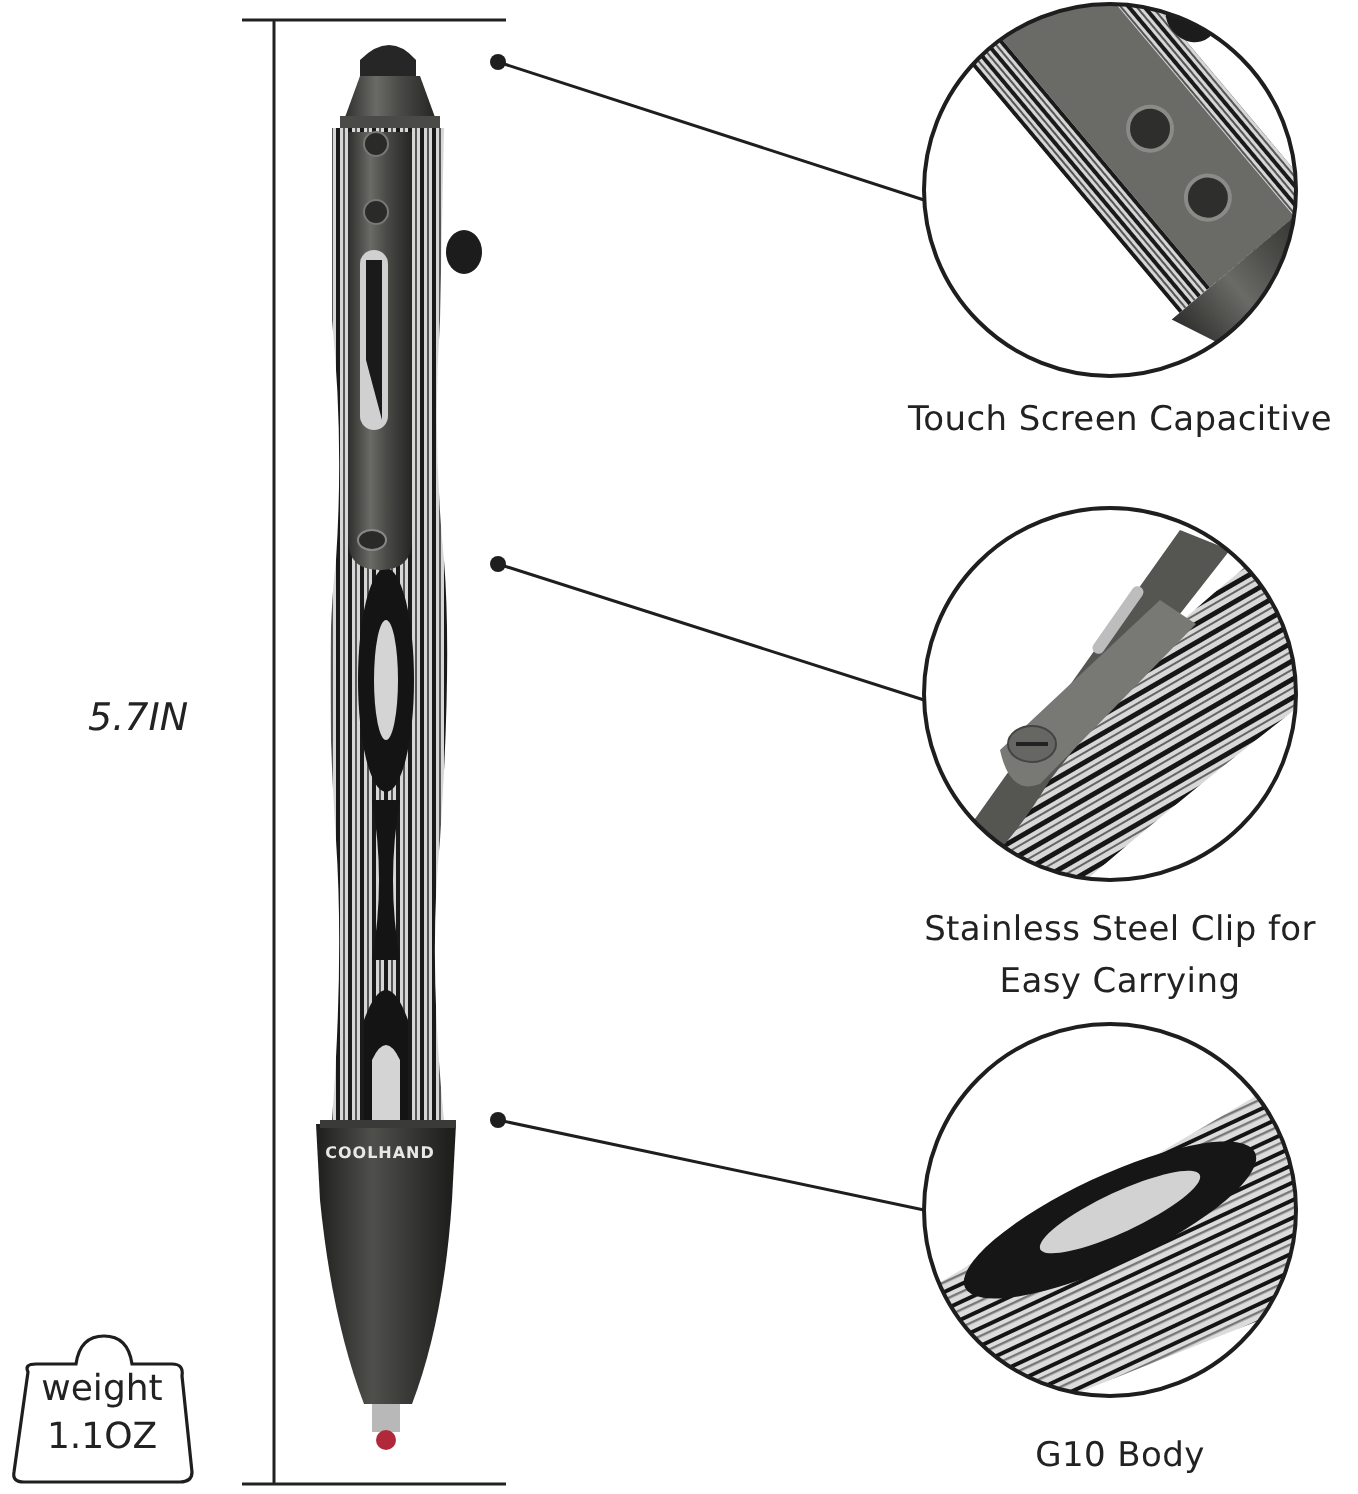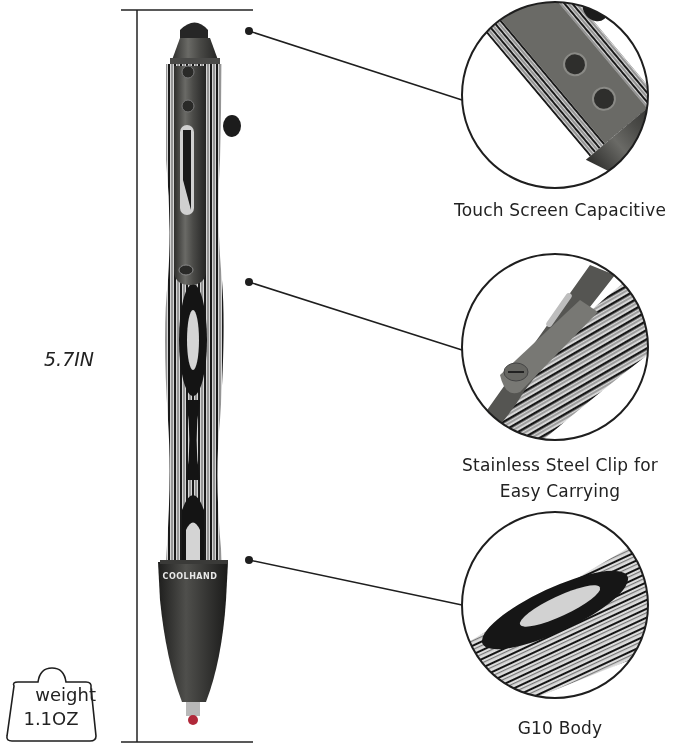--- a/index.html
+++ b/index.html
@@ -6,21 +6,21 @@
   body { width:679px; height:747px; position:relative; overflow:hidden;
          font-family:"DejaVu Sans", "Liberation Sans", sans-serif; color:#1e1e1e; }
   .stage { position:absolute; left:0; top:0; width:679px; height:747px; }
   .label { position:absolute; text-align:center; color:#222; font-weight:400; letter-spacing:0.2px; }
   .lbl-touch { left:430px; top:200px; width:260px; font-size:17px; }
   .lbl-clip { left:430px; top:452px; width:260px; font-size:17px; line-height:26px; }
   .lbl-body { left:430px; top:718px; width:260px; font-size:17px; }
   .dim-label { position:absolute; left:44px; top:348px; font-size:19px; color:#222;font-style:italic; }
   .weight-box { position:absolute; left:6px; top:668px; width:90px; height:74px; }
   .weight-text { position:absolute; left:0; width:90px; text-align:center; color:#222; }
-  .weight-title { top:16px; font-size:18px;text-align:right; }
+  .weight-title { top:16px; font-size:18px; }
   .weight-value { top:40px; font-size:18px; }
   .brand { position:absolute; left:160px; top:572px; width:60px; font-size:8px; color:#e8e8e8;
            letter-spacing:0.5px; font-weight:bold; font-family:"DejaVu Sans", sans-serif; text-align:center; }
 </style>
 </head>
 <body>
 
 <div class="stage">
   <svg width="679" height="747" viewBox="0 0 679 747" xmlns="http://www.w3.org/2000/svg">
     <defs>

